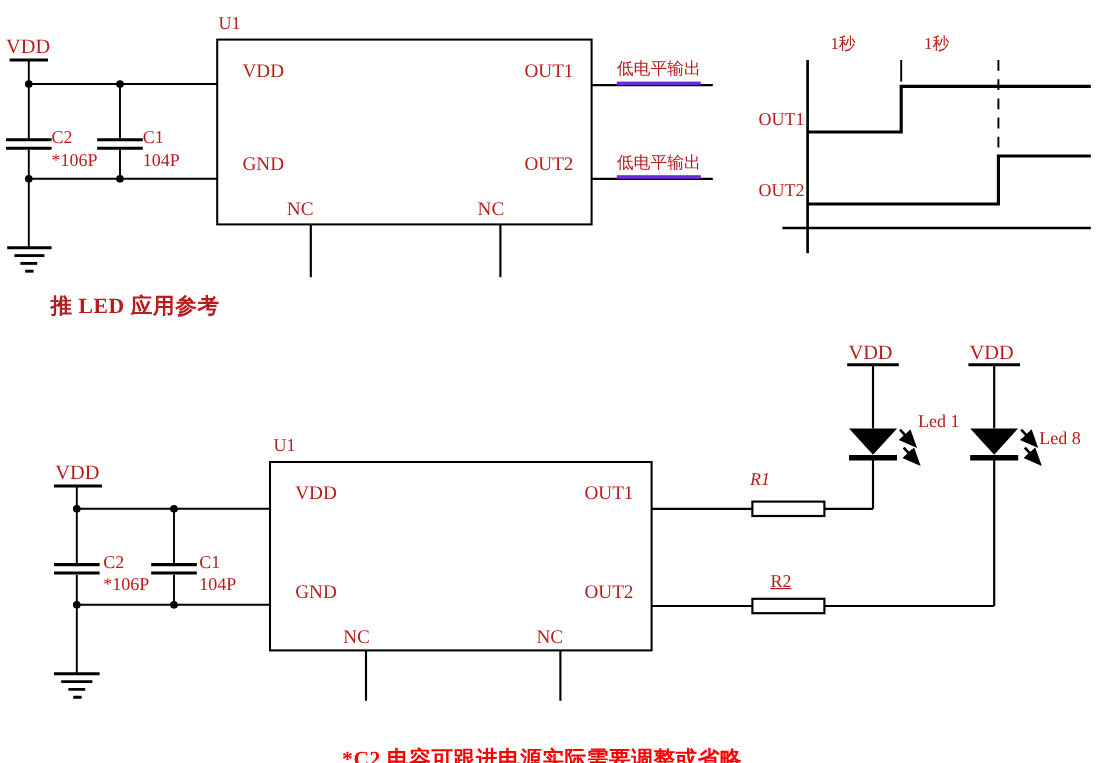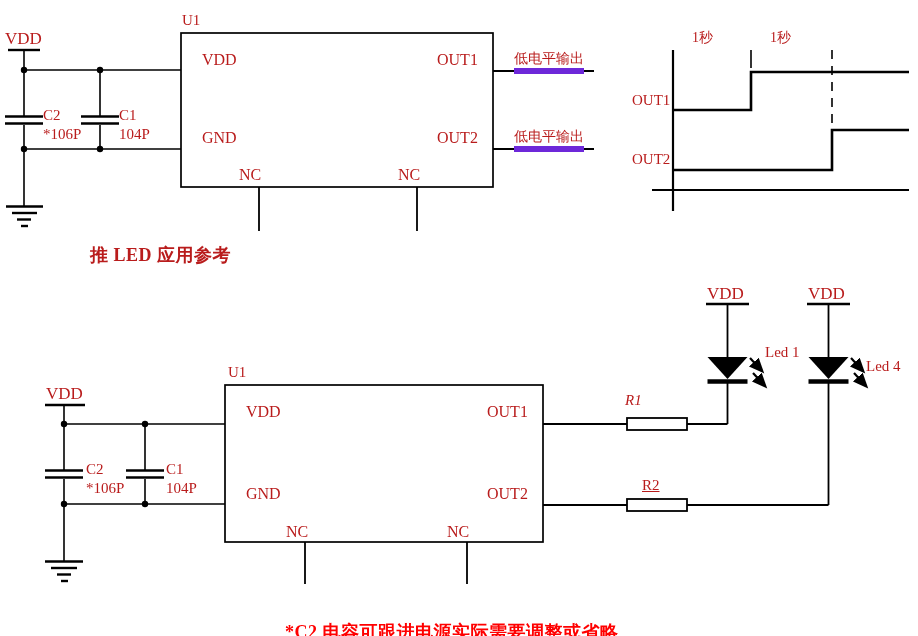--- a/index.html
+++ b/index.html
@@ -16,21 +16,21 @@
     position:absolute;
     white-space:nowrap;
     line-height:1.05;
     color:#b91c1c;
     font-family:"Liberation Serif","DejaVu Serif",serif;
   }
   .fs14{font-size:14px;text-align:center;}
   .fs15{font-size:15px;}
   .fs16{font-size:16px;}
   .fs17{font-size:17px;}
-  .underlined{border-bottom:6px solid #6d28d9;padding-bottom:1px;}
+  .underlined{border-bottom:3px solid #6d28d9;padding-bottom:1px;}
   .heading{font-size:18px;font-weight:bold;letter-spacing:0.5px;}
   .footnote{font-size:18px;font-weight:bold;color:#ff0000;letter-spacing:0.5px;margin-top:24px;}
 </style>
 </head>
 <body>
 
 <div id="canvas">
 
   <svg id="schematic-svg" width="918" height="636" viewBox="0 0 918 636">
     <defs>
@@ -174,36 +174,36 @@
   <div class="lbl fs16" style="left:239px;top:167px;">NC</div>
   <div class="lbl fs16" style="left:398px;top:167px;">NC</div>
   <div class="lbl fs14 underlined" style="left:514px;top:52px;">低电平输出</div>
   <div class="lbl fs14 underlined" style="left:514px;top:130px;">低电平输出</div>
 
   <div class="lbl fs14" style="left:692px;top:31px;">1秒</div>
   <div class="lbl fs14" style="left:770px;top:31px;">1秒</div>
   <div class="lbl fs15" style="left:632px;top:93px;">OUT1</div>
   <div class="lbl fs15" style="left:632px;top:152px;">OUT2</div>
 
-  <div class="lbl heading" style="left:42px;top:246px;margin-left:48px;">推 LED 应用参考</div>
+  <div class="lbl heading" style="left:42px;top:246px;">推 LED 应用参考</div>
 
   <div class="lbl fs17" style="left:46px;top:385px;">VDD</div>
   <div class="lbl fs15" style="left:86px;top:462px;">C2</div>
   <div class="lbl fs15" style="left:86px;top:481px;">*106P</div>
   <div class="lbl fs15" style="left:166px;top:462px;">C1</div>
   <div class="lbl fs15" style="left:166px;top:481px;">104P</div>
   <div class="lbl fs15" style="left:228px;top:365px;">U1</div>
   <div class="lbl fs16" style="left:246px;top:404px;">VDD</div>
   <div class="lbl fs16" style="left:246px;top:486px;">GND</div>
   <div class="lbl fs16" style="left:487px;top:404px;">OUT1</div>
   <div class="lbl fs16" style="left:487px;top:486px;">OUT2</div>
   <div class="lbl fs16" style="left:286px;top:524px;">NC</div>
   <div class="lbl fs16" style="left:447px;top:524px;">NC</div>
   <div class="lbl fs15" style="left:625px;top:393px;font-style:italic;">R1</div>
   <div class="lbl fs15" style="left:642px;top:478px;text-decoration:underline;">R2</div>
   <div class="lbl fs17" style="left:707px;top:285px;">VDD</div>
   <div class="lbl fs17" style="left:808px;top:285px;">VDD</div>
   <div class="lbl fs15" style="left:765px;top:345px;">Led 1</div>
-  <div class="lbl fs15" style="left:866px;top:359px;">Led 4</div>
+  <div class="lbl fs15" style="left:866px;top:359px;">Led 8</div>
 
   <div class="lbl footnote" style="left:285px;top:599px;">*C2 电容可跟进电源实际需要调整或省略</div>
 
 </div>
 
 </body></html>

